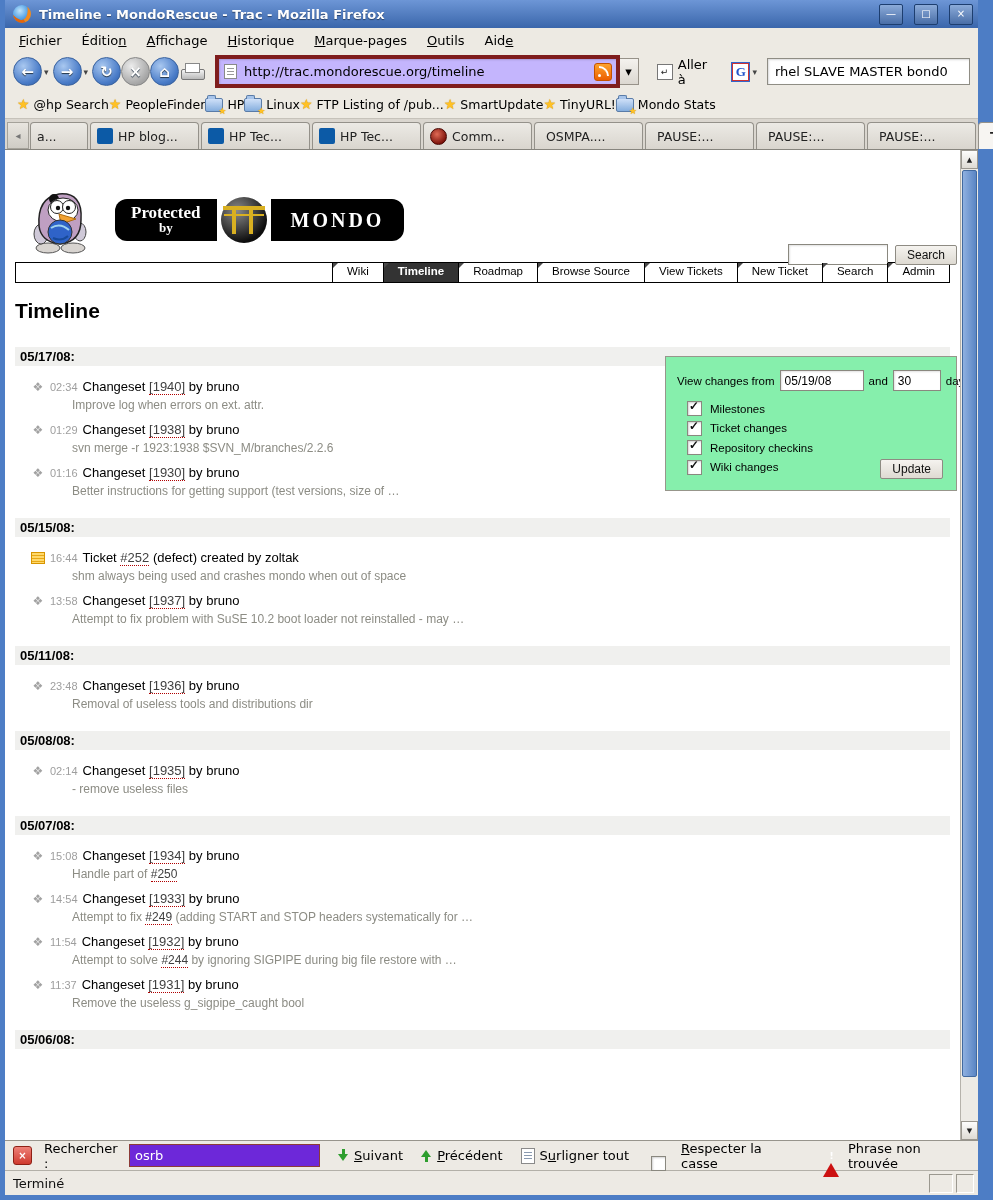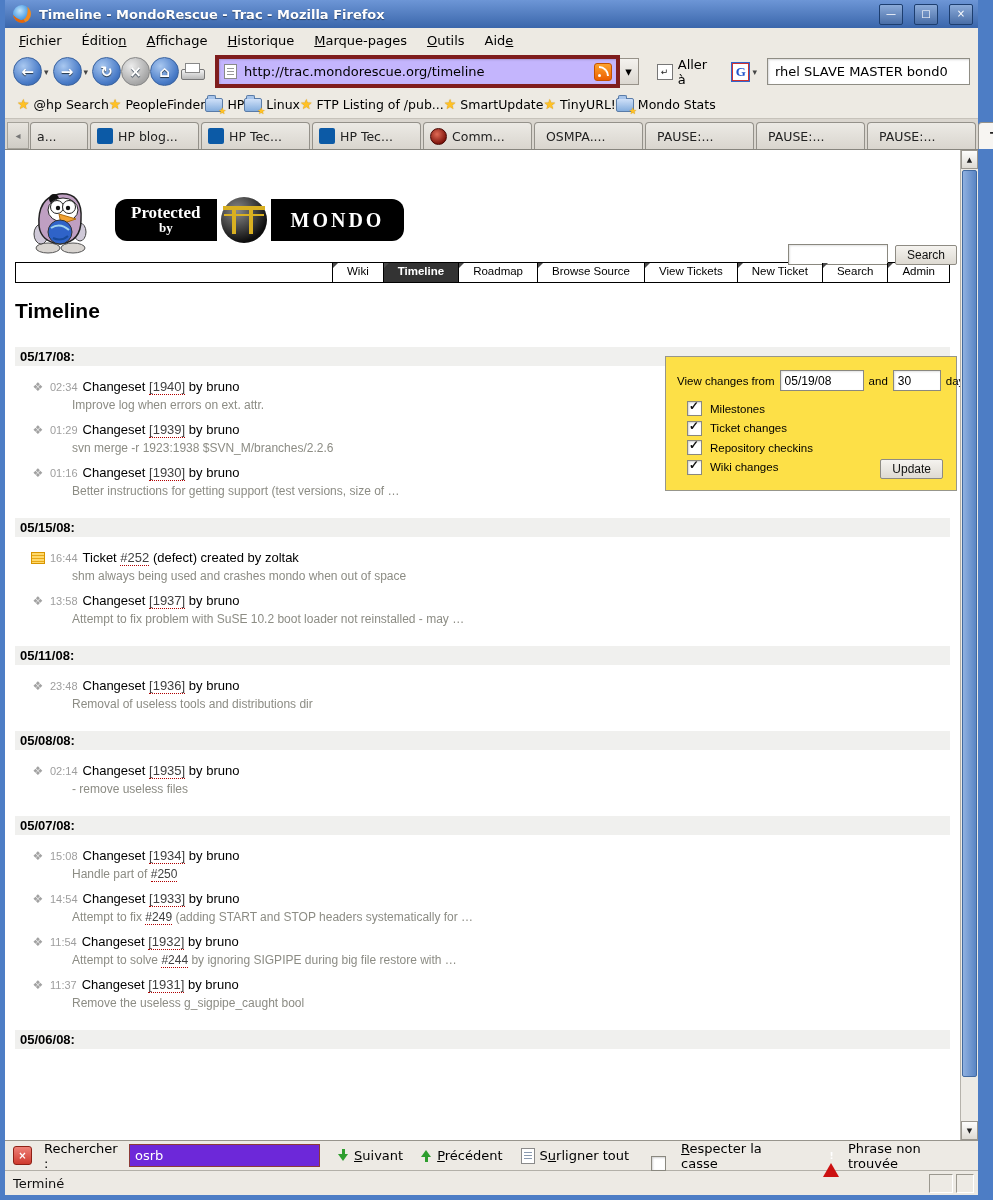--- a/index.html
+++ b/index.html
@@ -118,21 +118,21 @@
   .metanav{margin-top:22px;text-align:right;font-size:11.5px;color:#333;padding-right:2px;white-space:nowrap;}
   .meta-sep{color:#c8c8c8;margin:0 5px 0 9px;}
   .meta-link{color:#b00000;border-bottom:1px dotted #b00000;cursor:pointer;}
   .mainnav{display:flex;border:1px solid #000;background:#fff;height:19px;margin-top:8px;font-size:11.5px;}
   .mn-spacer{flex:1;}
   .mtab{position:relative;border-left:1px solid #000;padding:2px 14px 0;white-space:nowrap;cursor:pointer;color:#000;}
   .mtab::before{content:"";position:absolute;top:0;left:0;border-top:5px solid #4a4a4a;border-right:5px solid transparent;}
   .mtab.active{background:#333;color:#fff;font-weight:bold;}
   h1.page-title{font-size:21px;margin:16px 0 24px 0;font-family:"Liberation Sans",sans-serif;color:#000;}
   
-  .prefs{position:absolute;top:206px;right:3px;width:290px;height:133px;background:#fde047;
+  .prefs{position:absolute;top:206px;right:3px;width:290px;height:133px;background:#86efac;
         border:1px solid #97968b;font-size:11.5px;color:#000;}
   .prefs-row{display:flex;align-items:center;gap:5px;margin:13px 8px 0 11px;white-space:nowrap;}
   .inp{border:1px solid #8a887f;height:19px;font-size:12px;padding:0 4px;background:#fff;outline:none;
         box-shadow:inset 1px 1px 2px rgba(0,0,0,.12);font-family:"Liberation Sans",sans-serif;}
   .inp.date{width:74px;}
   .inp.days{width:38px;}
   .prefs-checks{margin:10px 0 0 21px;}
   .cb-row{display:flex;align-items:center;gap:8px;margin-bottom:4.5px;}
   .cb{width:13px;height:13px;background:#fff;border:1px solid #8a887f;box-shadow:inset 1px 1px 2px rgba(0,0,0,.18);
         position:relative;flex:0 0 auto;}
@@ -461,21 +461,21 @@
                     <span class="time">02:34</span>
                     <span class="etitle"><span>Changeset</span> <a class="rlink">[1940]</a> <span>by bruno</span></span>
                   </div>
                   <div class="entry-desc"><span>Improve log when errors on ext. attr.</span><span></span></div>
                 </div>
 
                 <div class="entry">
                   <div class="entry-head">
                     <span class="eicon ei-changeset"></span>
                     <span class="time">01:29</span>
-                    <span class="etitle"><span>Changeset</span> <a class="rlink">[1939]</a> <span>by bruno</span></span>
+                    <span class="etitle"><span>Changeset</span> <a class="rlink">[1938]</a> <span>by bruno</span></span>
                   </div>
                   <div class="entry-desc"><span>svn merge -r 1923:1938 $SVN_M/branches/2.2.6</span><span></span></div>
                 </div>
 
                 <div class="entry">
                   <div class="entry-head">
                     <span class="eicon ei-changeset"></span>
                     <span class="time">01:16</span>
                     <span class="etitle"><span>Changeset</span> <a class="rlink">[1930]</a> <span>by bruno</span></span>
                   </div>

